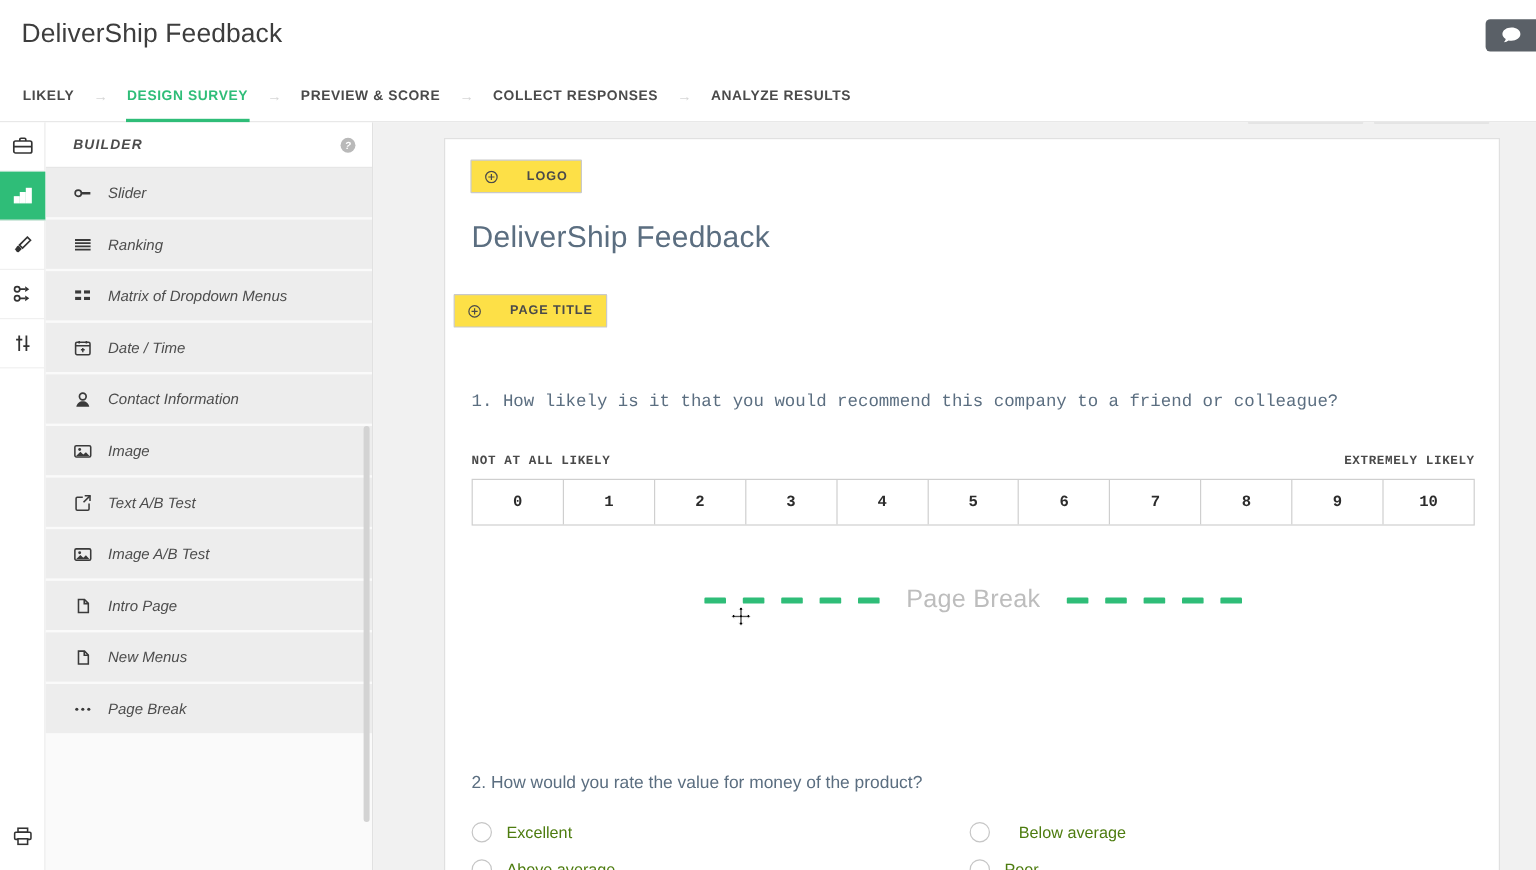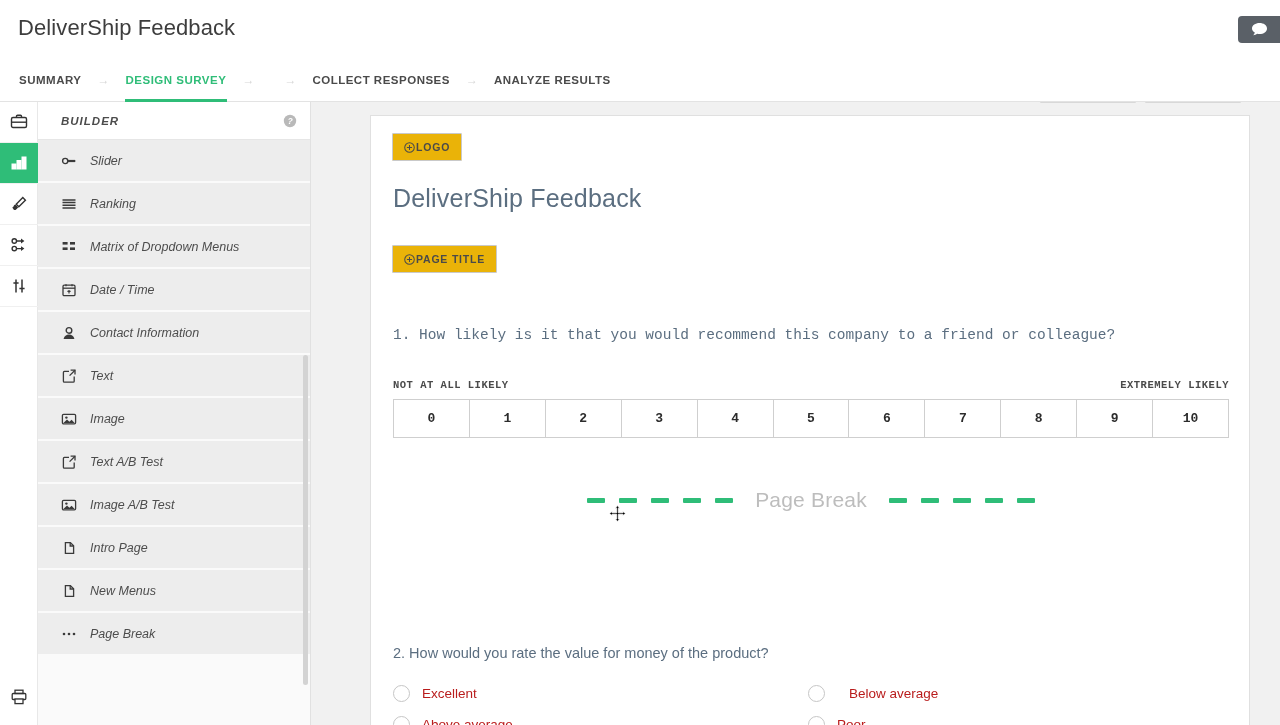--- a/index.html
+++ b/index.html
@@ -93,31 +93,31 @@
     position: absolute; left: 311px; top: 102px; width: 969px; height: 623px;
     background: #f1f1f1; overflow: hidden;
   }
   .ghost-btn-row { position: absolute; left: 729px; top: -7px; display: flex; gap: 9px; }
   .ghost-btn { width: 96px; height: 8px; background: #d8d8d8; border-radius: 1px; }
   .card {
     position: absolute; left: 59px; top: 13px; width: 880px; min-height: 700px;
     background: #fff; border: 1px solid #e0e0e0; border-bottom: none;
   }
   .add-btn {
-    display: inline-flex; align-items: center; gap: 1px;
-    border: 1px solid #c9c9c9; background: #eab308; color: #4a4a4a;
+    display: inline-flex; align-items: center; gap: 24px;
+    border: 1px solid #c9c9c9; background: #fde047; color: #4a4a4a;
     font-size: 10.5px; font-weight: bold; letter-spacing: .8px;
     padding: 7px 11px; cursor: pointer; border-radius: 1px;
   }
   .logo-btn { position: absolute; left: 21px; top: 17px; }
   .form-title {
     position: absolute; left: 22px; top: 68px;
     font-size: 25px; color: #5b6e80; font-weight: 400; letter-spacing: .2px;
   }
-  .pagetitle-btn { position: absolute; left: 21px; top: 129px; }
+  .pagetitle-btn { position: absolute; left: 7px; top: 129px; }
 
   .q-block { position: absolute; left: 0; width: 880px; }
   .q-text { font-size: 14.5px; color: #5b6e80; line-height: 1.4; }
 
   .nps-labels {
     position: relative; display: flex; justify-content: space-between;
     font-size: 10.5px; font-weight: bold; letter-spacing: .5px; color: #4a4a4a;
   }
   .nps-row { display: flex; border: 1px solid #cfcfcf; background: #fff; }
   .nps-cell {
@@ -134,44 +134,45 @@
   .pb-label { font-size: 21px; color: #bdbdbd; margin: 0 22px; letter-spacing: .2px; }
 
   .choices { position: relative; width: 880px; }
   .choice {
     position: absolute; display: flex; align-items: center; gap: 12px; cursor: pointer;
   }
   .radio {
     width: 17px; height: 17px; border: 1.5px solid #c6c6c6; border-radius: 50%;
     background: #fff; flex: 0 0 auto;
   }
-  .choice .ctext { font-size: 13.5px; color: #b91c1c; }
+  .choice .ctext { font-size: 13.5px; color: #4d7c0f; }
 
   .cursor-move { position: absolute; left: 609px; top: 505px; width: 17px; height: 17px; }
 </style>
 </head>
 <body>
 
 <div id="app">
 
   <div class="topbar">
     <div class="survey-title">DeliverShip Feedback</div>
     <div class="chat-tab">
       <svg width="17" height="15" viewBox="0 0 17 15">
         <path d="M8.5 1C4.4 1 1 3.4 1 6.4c0 1.7 1.1 3.2 2.8 4.2-.2.9-.8 1.9-1.6 2.6 1.5-.2 3-.8 4-1.5.7.2 1.5.3 2.3.3 4.1 0 7.5-2.4 7.5-5.6S12.6 1 8.5 1z" fill="#ffffff"></path>
       </svg>
     </div>
   </div>
 
   <div class="tabstrip">
     <div class="tabs">
-      <div class="tab">SUMMARY</div>
+      <div class="tab">LIKELY</div>
       <div class="tab-arrow">→</div>
       <div class="tab active">DESIGN SURVEY</div>
       <div class="tab-arrow">→</div>
+      <div class="tab">PREVIEW &amp; SCORE</div>
       <div class="tab-arrow">→</div>
       <div class="tab">COLLECT RESPONSES</div>
       <div class="tab-arrow">→</div>
       <div class="tab">ANALYZE RESULTS</div>
     </div>
     <button class="next-btn">
       <span>NEXT</span>
       <span>→</span>
     </button>
   </div>
@@ -281,30 +282,20 @@
       <div class="blk-item">
         <span class="ic">
           <svg width="16" height="16" viewBox="0 0 16 16">
             <circle cx="8" cy="5.4" r="2.8" fill="none" stroke="#3a3a3a" stroke-width="1.4"></circle>
             <path d="M2.6 14c.5-3 2.8-4.6 5.4-4.6S12.9 11 13.4 14z" fill="#3a3a3a"></path>
           </svg>
         </span>
         <span class="nm">Contact Information</span>
       </div>
 
-      <div class="blk-item">
-        <span class="ic">
-          <svg width="16" height="16" viewBox="0 0 16 16">
-            <path d="M13.2 8.6v4.6a1 1 0 01-1 1H3.4a1 1 0 01-1-1V4.4a1 1 0 011-1H8" fill="none" stroke="#3a3a3a" stroke-width="1.3"></path>
-            <path d="M9.6 2.2h4.4v4.4" fill="none" stroke="#3a3a3a" stroke-width="1.3"></path>
-            <path d="M14 2.2L8.6 7.6" stroke="#3a3a3a" stroke-width="1.3"></path>
-          </svg>
-        </span>
-        <span class="nm">Text</span>
-      </div>
 
       <div class="blk-item">
         <span class="ic">
           <svg width="16" height="16" viewBox="0 0 16 16">
             <rect x="1.4" y="3.4" width="13.2" height="9.4" rx="1.2" fill="none" stroke="#3a3a3a" stroke-width="1.3"></rect>
             <circle cx="5.4" cy="6.6" r="1.2" fill="#3a3a3a"></circle>
             <path d="M2.4 12l3.6-3.6 2.4 2.4 2.2-2 3 3.2z" fill="#3a3a3a"></path>
           </svg>
         </span>
         <span class="nm">Image</span>

